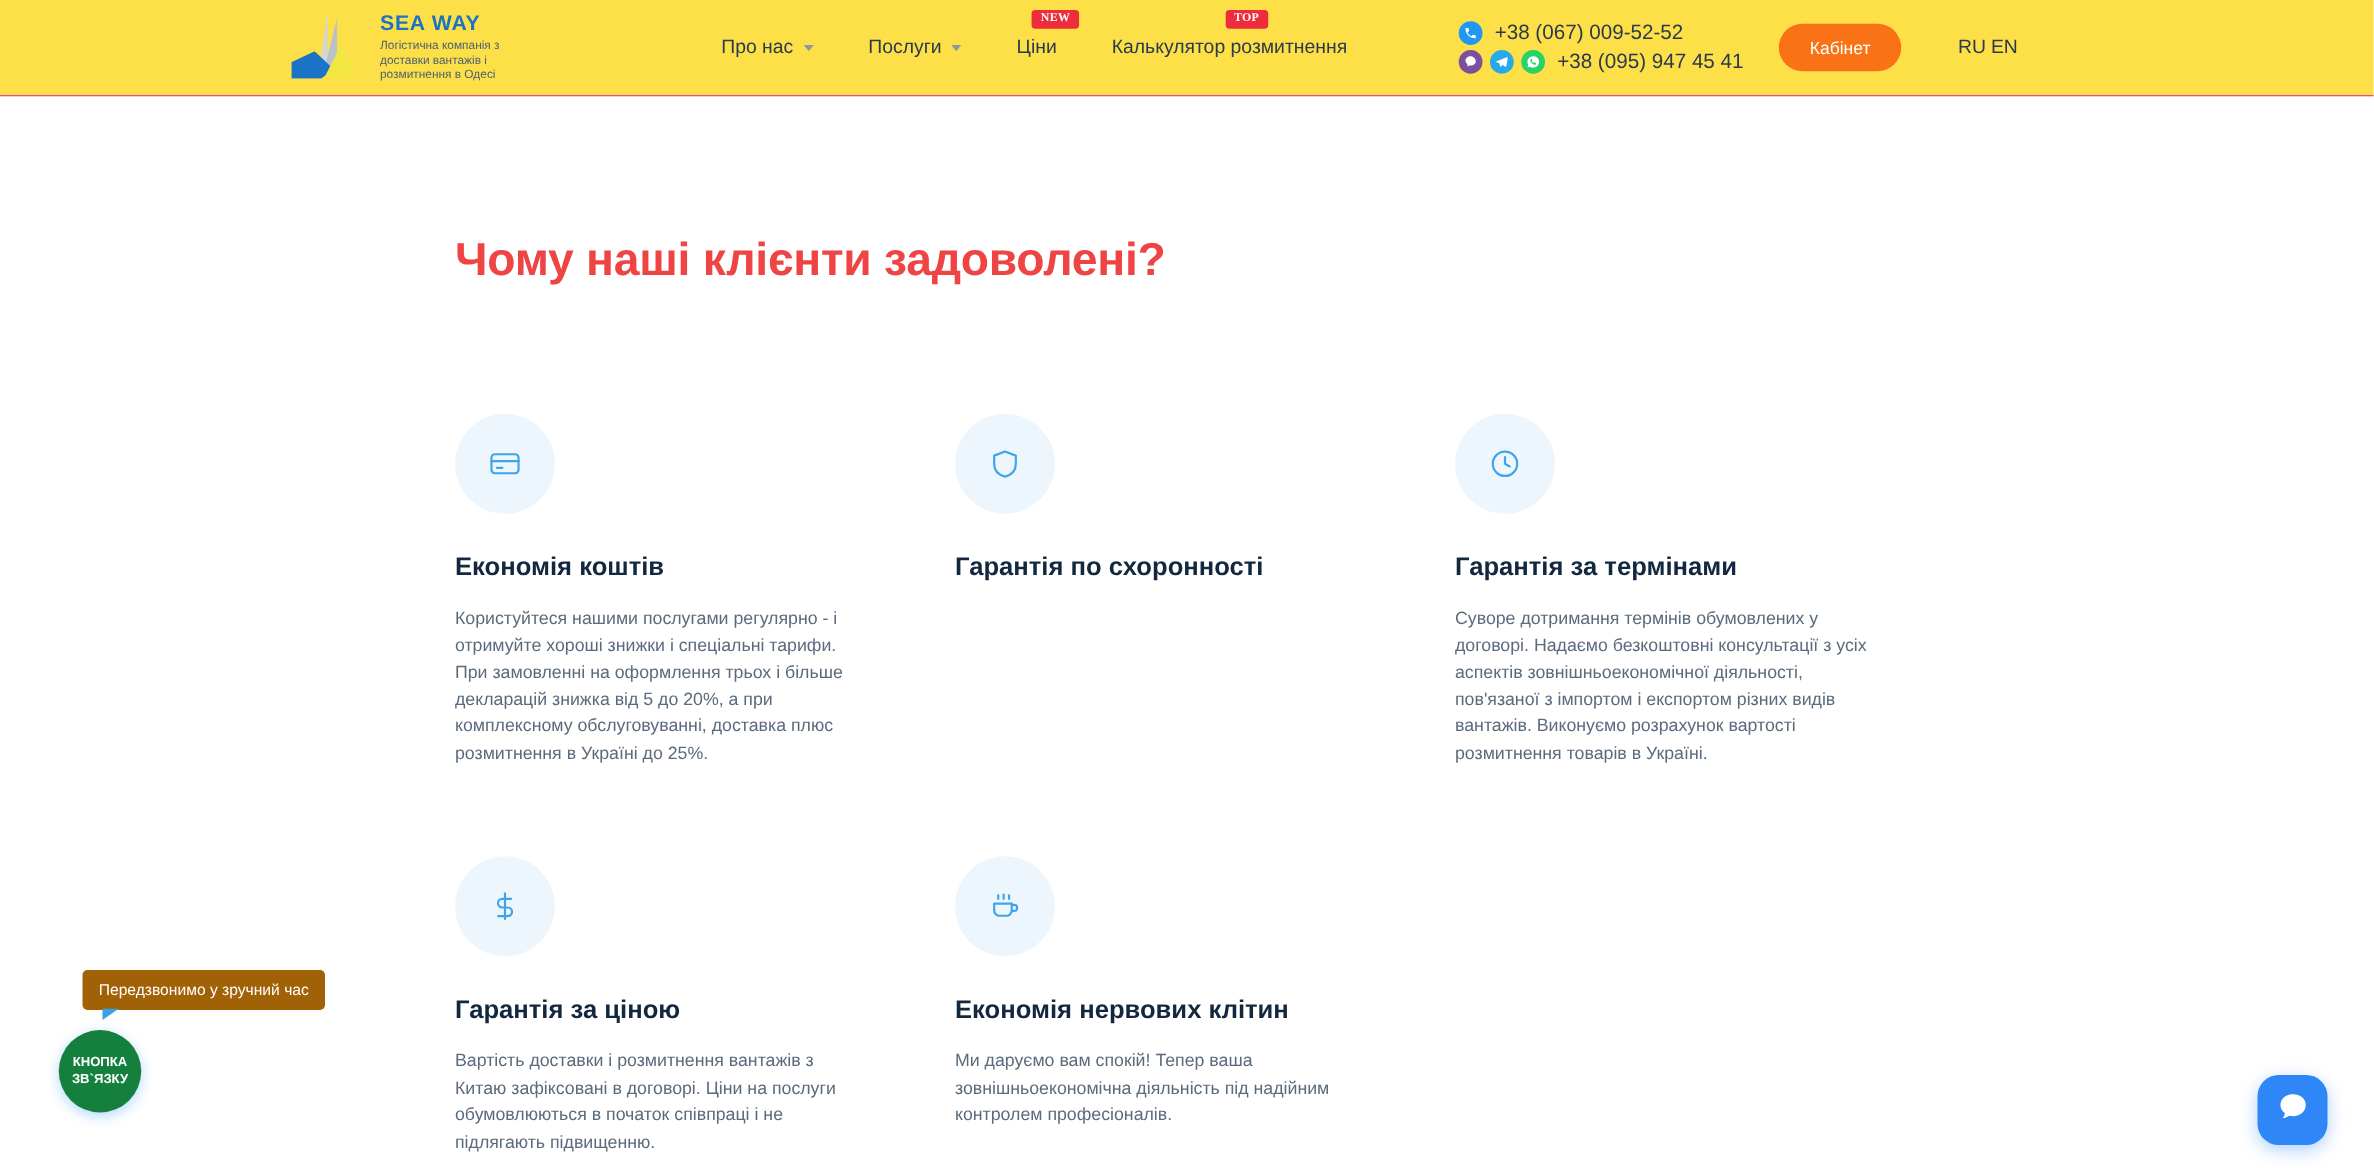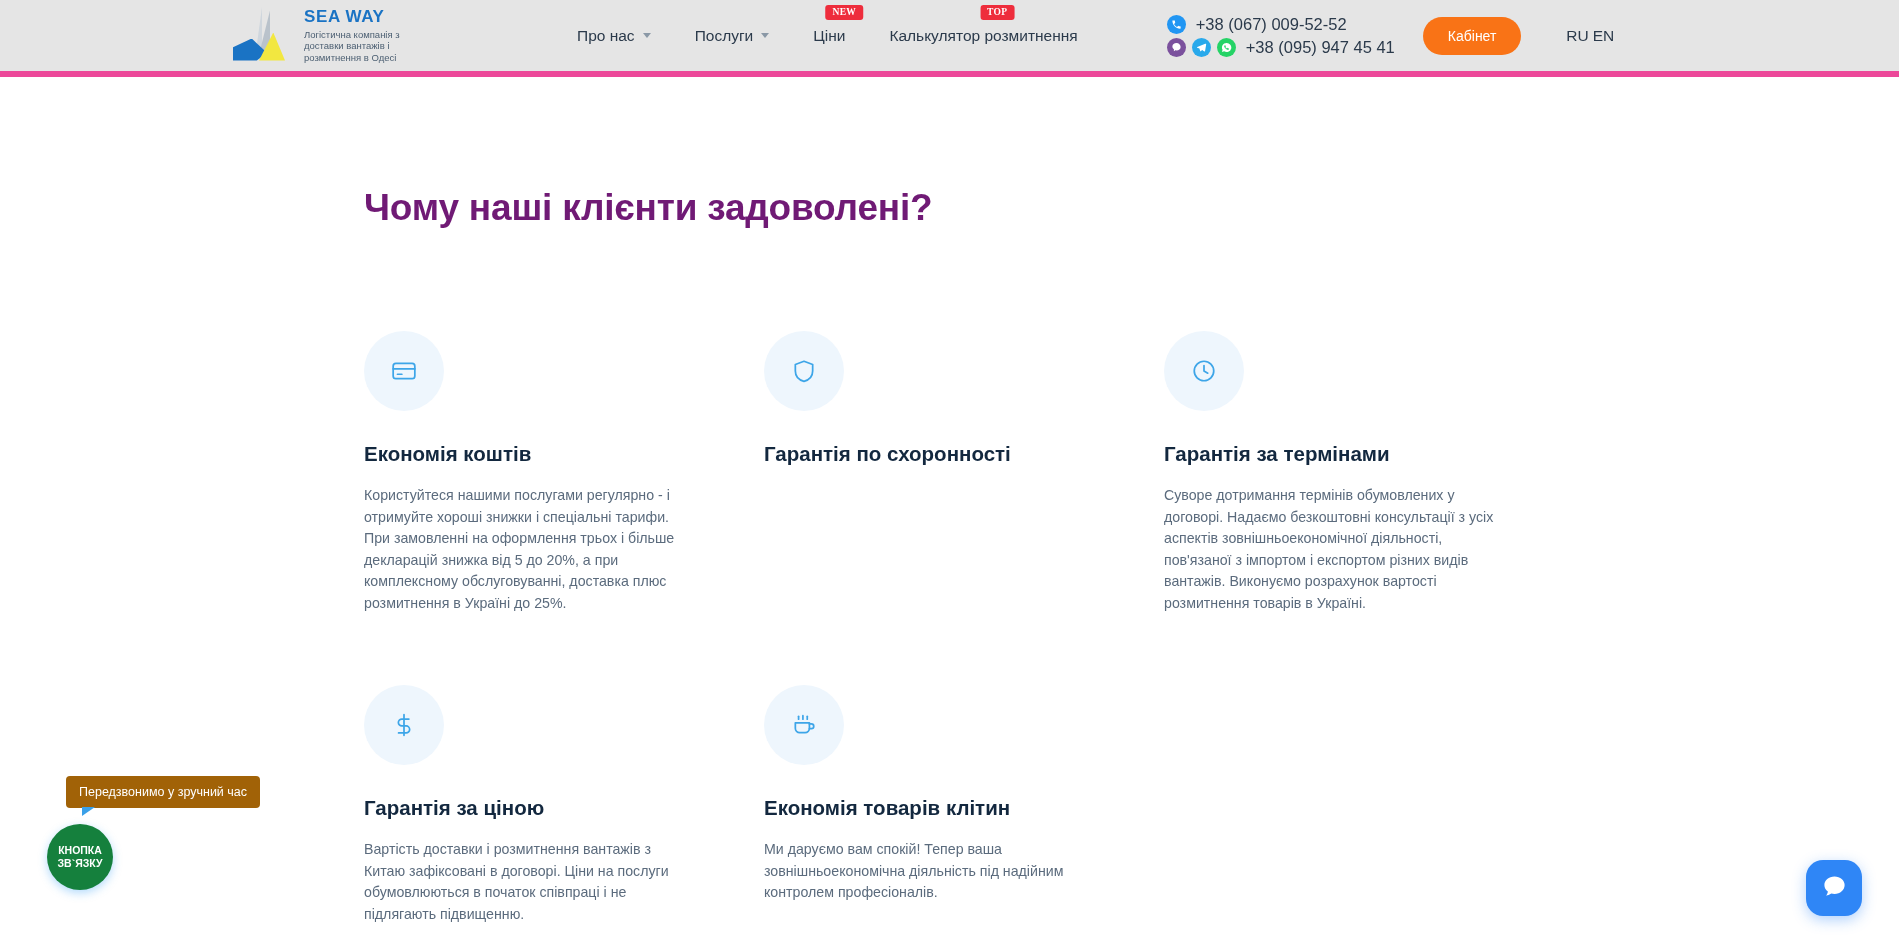--- a/index.html
+++ b/index.html
@@ -10,22 +10,22 @@
     background: #ffffff;
     font-family: "Liberation Sans", sans-serif;
     color: #2b3a4b;
   }
 
   
   .header {
     position: relative;
     width: 1899px;
     height: 77px;
-    background: #e5e5e5;
-    border-bottom: 6px solid #ec4899;
+    background: #fde047;
+    border-bottom: 1px solid #ec4899;
     display: flex;
     align-items: center;
   }
 
   .logo-block {
     display: flex;
     align-items: center;
     margin-left: 232px;
     gap: 10px;
   }
@@ -171,21 +171,21 @@
   
   .main {
     position: relative;
     padding-left: 364px;
     padding-top: 108px;
   }
   .page-title {
     font-size: 37px;
     line-height: 45px;
     font-weight: bold;
-    color: #701a75;
+    color: #ef4444;
     max-width: 600px;
     letter-spacing: -0.2px;
   }
 
   .grid {
     margin-top: 101px;
     display: grid;
     grid-template-columns: 400px 400px 400px;
     column-gap: 0px;
     row-gap: 71px;
@@ -398,21 +398,21 @@
     <div class="card">
       <div class="card-icon">
         <svg width="26" height="26" viewBox="0 0 24 24" fill="none" stroke="#3da5e8" stroke-width="1.6" stroke-linecap="round" stroke-linejoin="round">
             <path d="M4 10h13v5a4 4 0 01-4 4H8a4 4 0 01-4-4v-5z"></path>
             <path d="M17 11h1.8a2.2 2.2 0 010 4.4H17"></path>
             <line x1="7" y1="4" x2="7" y2="6.6"></line>
             <line x1="11" y1="3.4" x2="11" y2="6.6"></line>
             <line x1="15" y1="4" x2="15" y2="6.6"></line>
           </svg>
       </div>
-      <div class="card-title">Економія товарів клітин</div>
+      <div class="card-title">Економія нервових клітин</div>
       <div class="card-text">Ми даруємо вам спокій! Тепер ваша зовнішньоекономічна діяльність під надійним контролем професіоналів.</div>
     </div>
 
   </div>
 </div>
 
 <div class="callback-bubble">Передзвонимо у зручний час</div>
 <div class="callback-btn">КНОПКА ЗВ`ЯЗКУ</div>
 <div class="chat-btn">
   <span>

